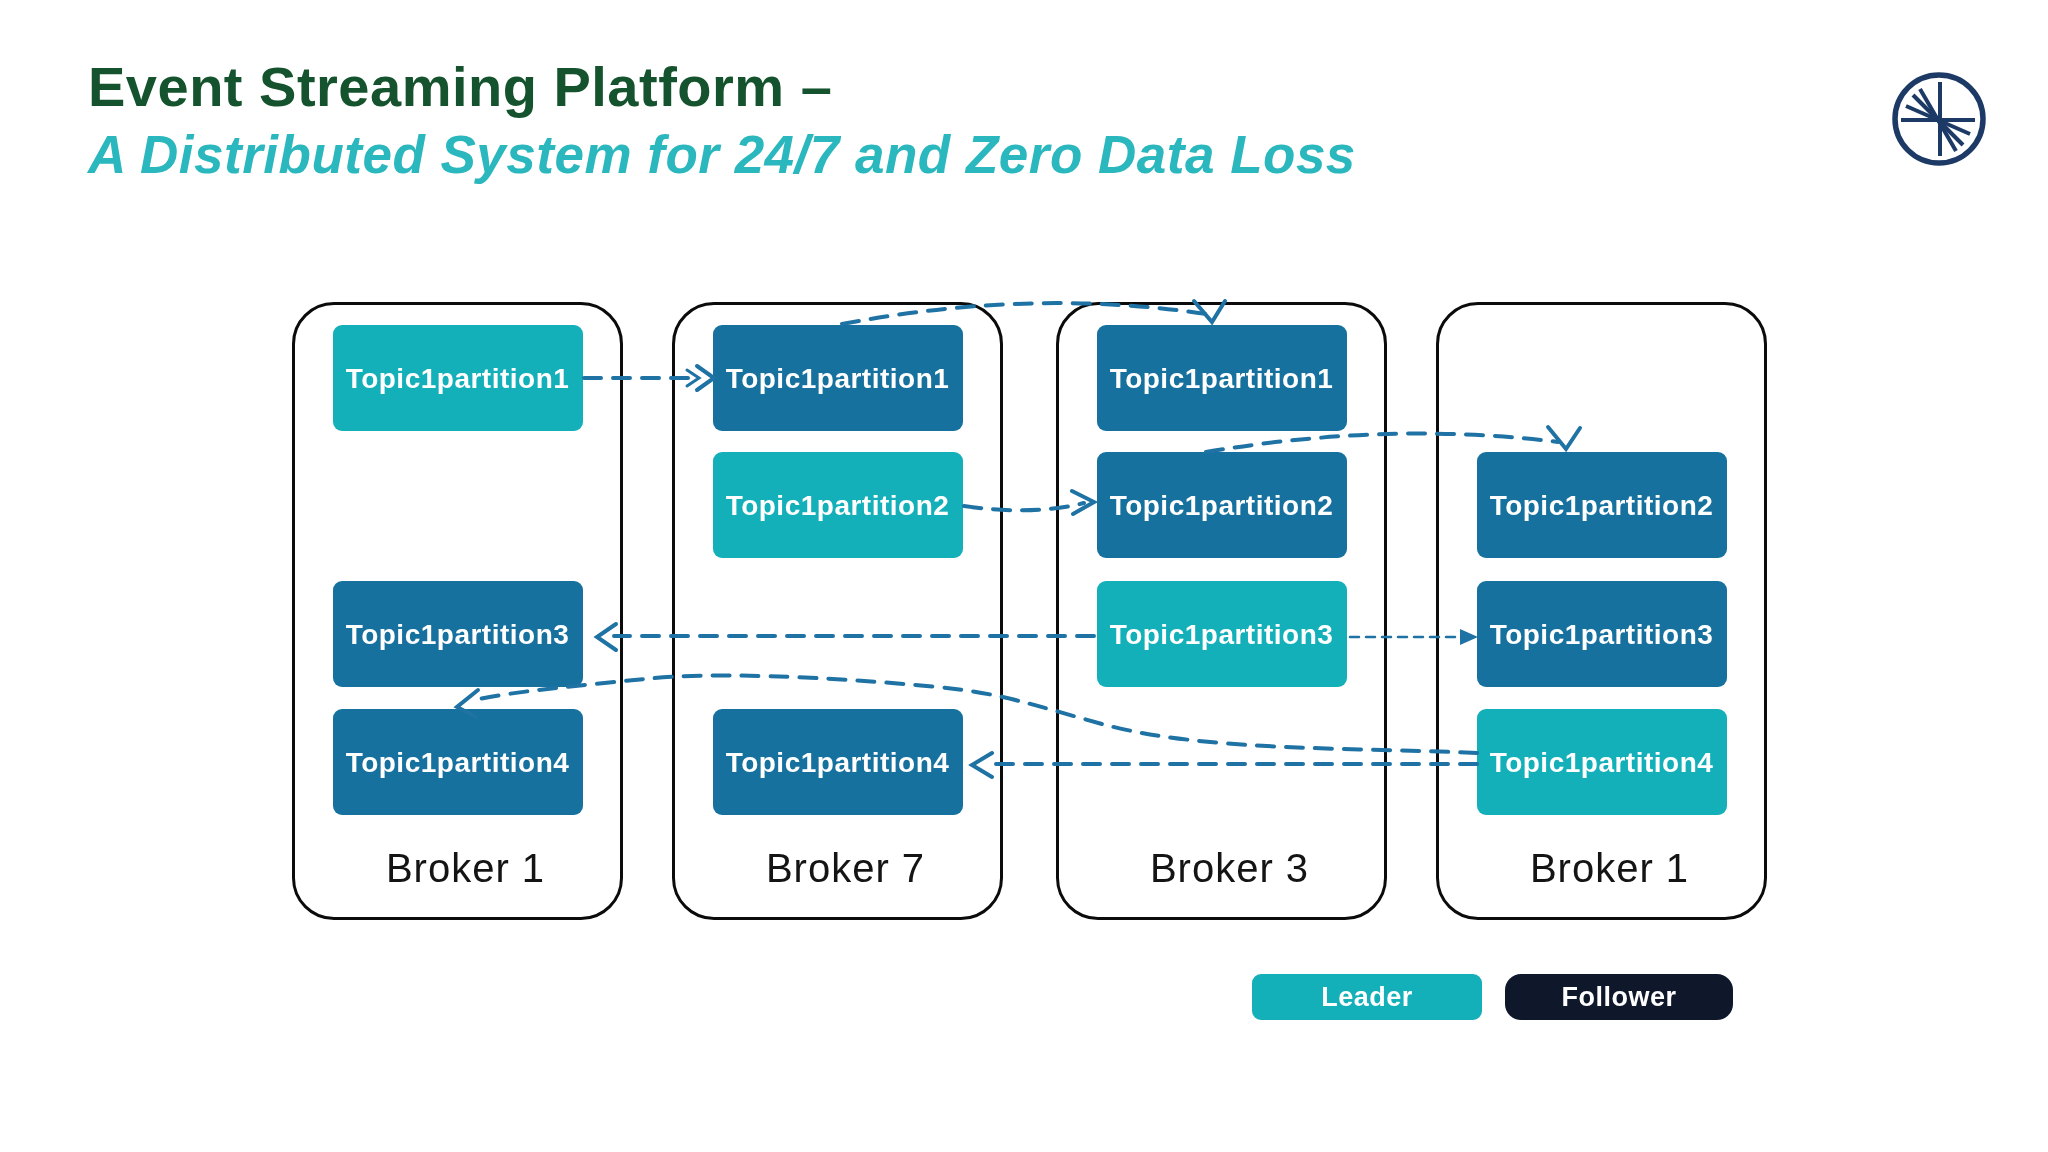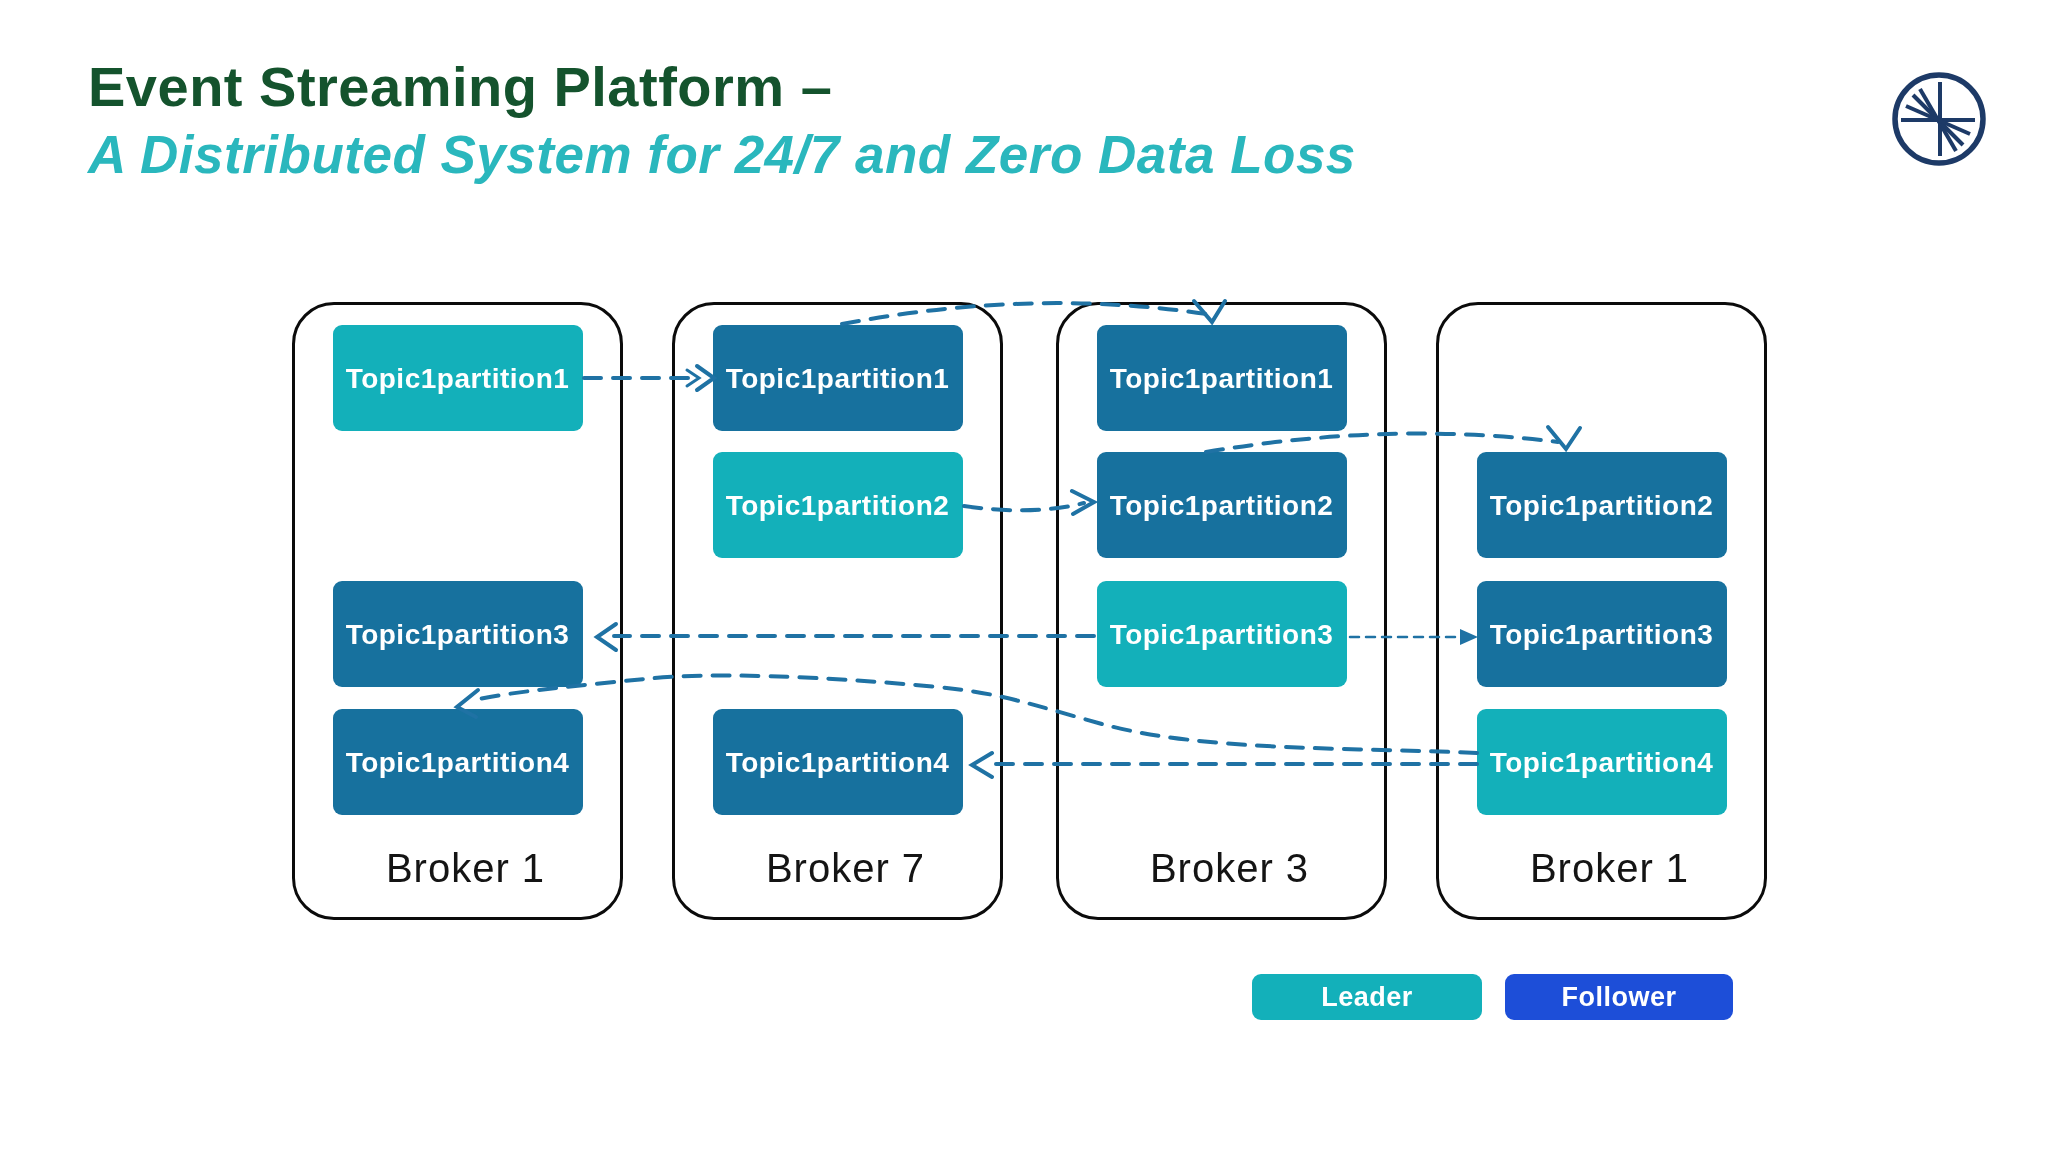--- a/index.html
+++ b/index.html
@@ -14,21 +14,21 @@
 
   .broker{position:absolute;top:302px;height:618px;border:3.5px solid #0b0b0b;border-radius:42px;background:#ffffff;box-sizing:border-box;}
   .broker-label{position:absolute;left:16px;right:0;top:541px;text-align:center;font-size:40px;font-weight:500;color:#141414;letter-spacing:1px;}
 
   .partition{position:absolute;width:250px;height:106px;border-radius:9px;display:flex;flex-direction:row;align-items:center;justify-content:center;color:#ffffff;font-size:28px;font-weight:700;line-height:37px;letter-spacing:.5px;text-align:center;}
   .partition.leader{background:#13b0ba;}
   .partition.follower{background:#17719e;}
 
   .legend-chip{position:absolute;top:942px;height:46px;border-radius:9px;display:flex;align-items:center;justify-content:center;color:#ffffff;font-size:27px;font-weight:700;letter-spacing:.5px;margin-top:32px;}
   .legend-chip.leader{background:#13b0ba;}
-  .legend-chip.follower{background:#1d4ed8;}
+  .legend-chip.follower{background:#0f172a;border-radius:16px;}
 
   svg.arrows{position:absolute;left:0;top:0;width:2048px;height:1152px;pointer-events:none;z-index:30;}
   .broker{z-index:5;}
   .partition{z-index:10;}
 </style>
 </head>
 <body>
 
 <div class="canvas">
 

